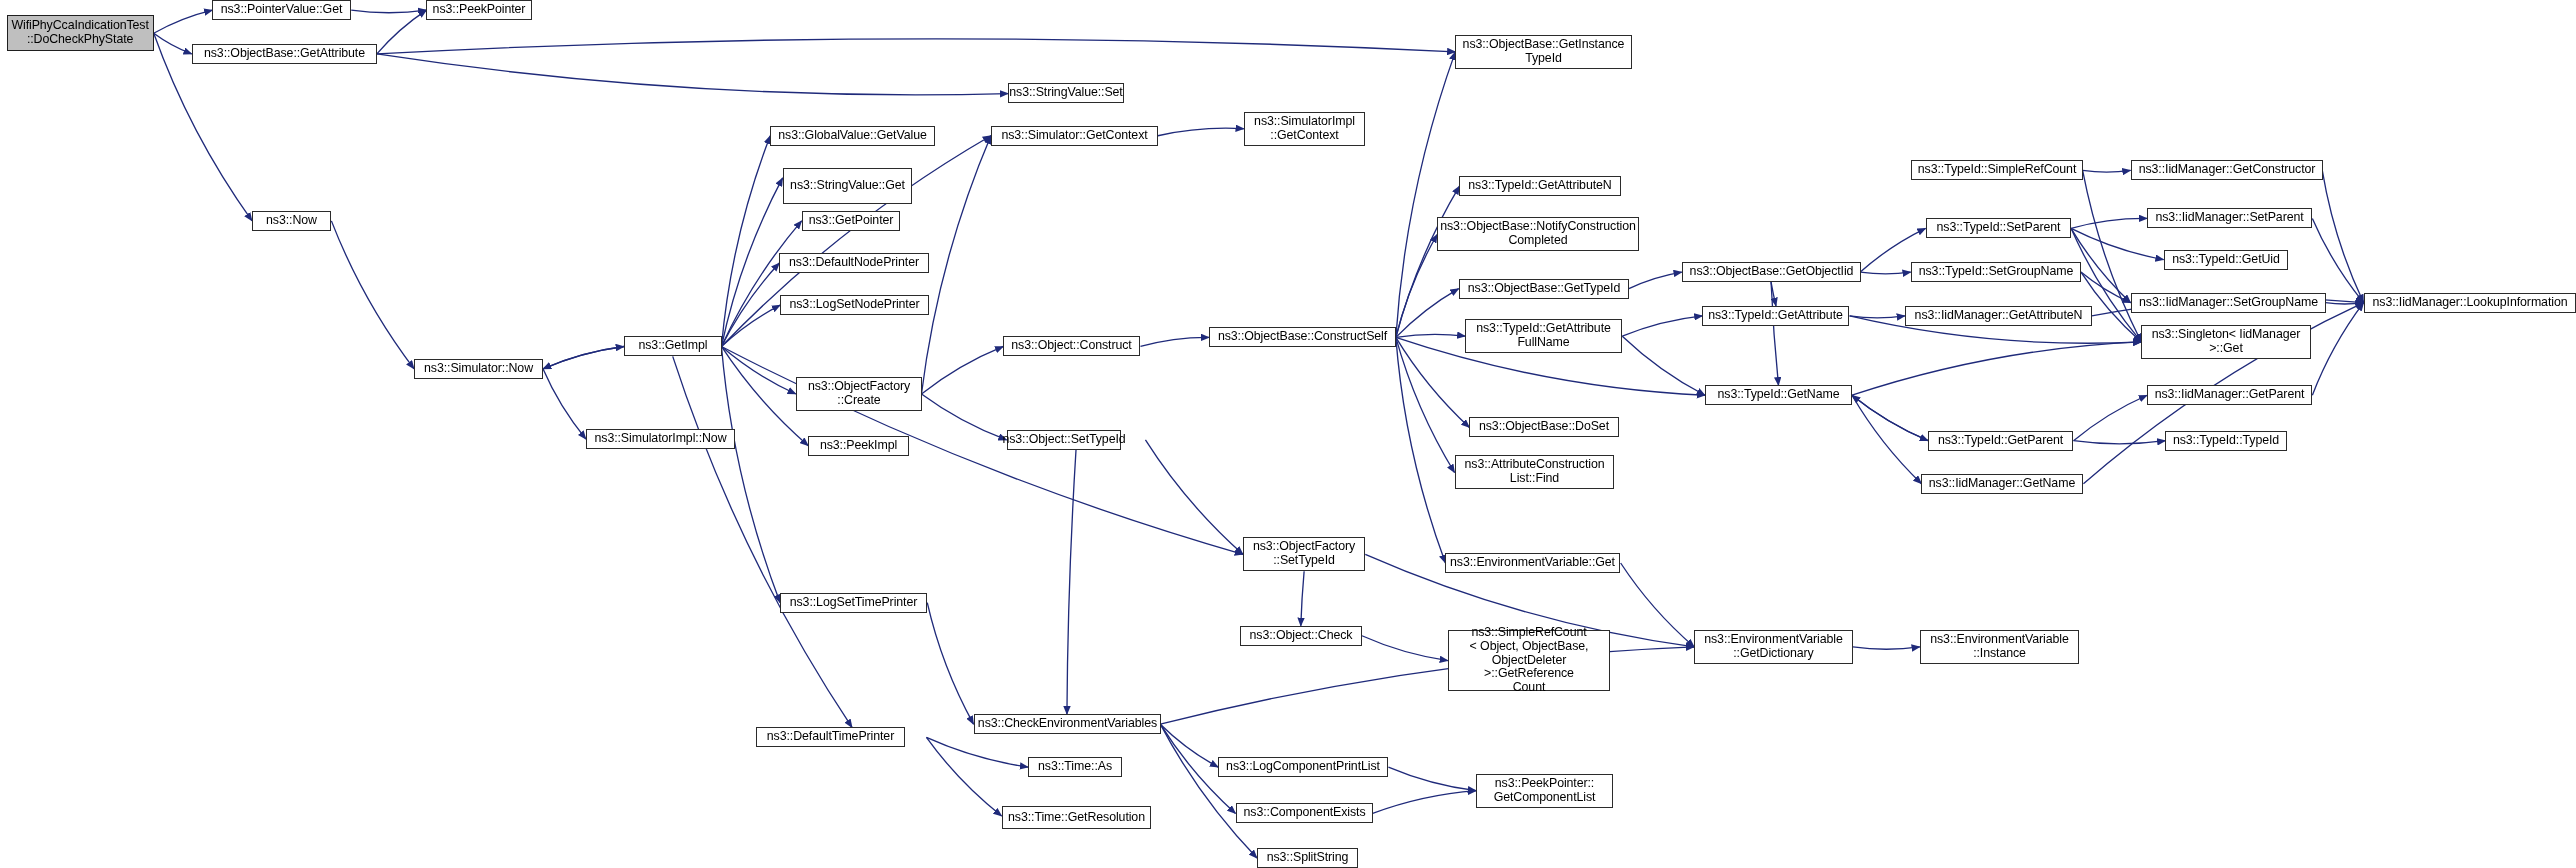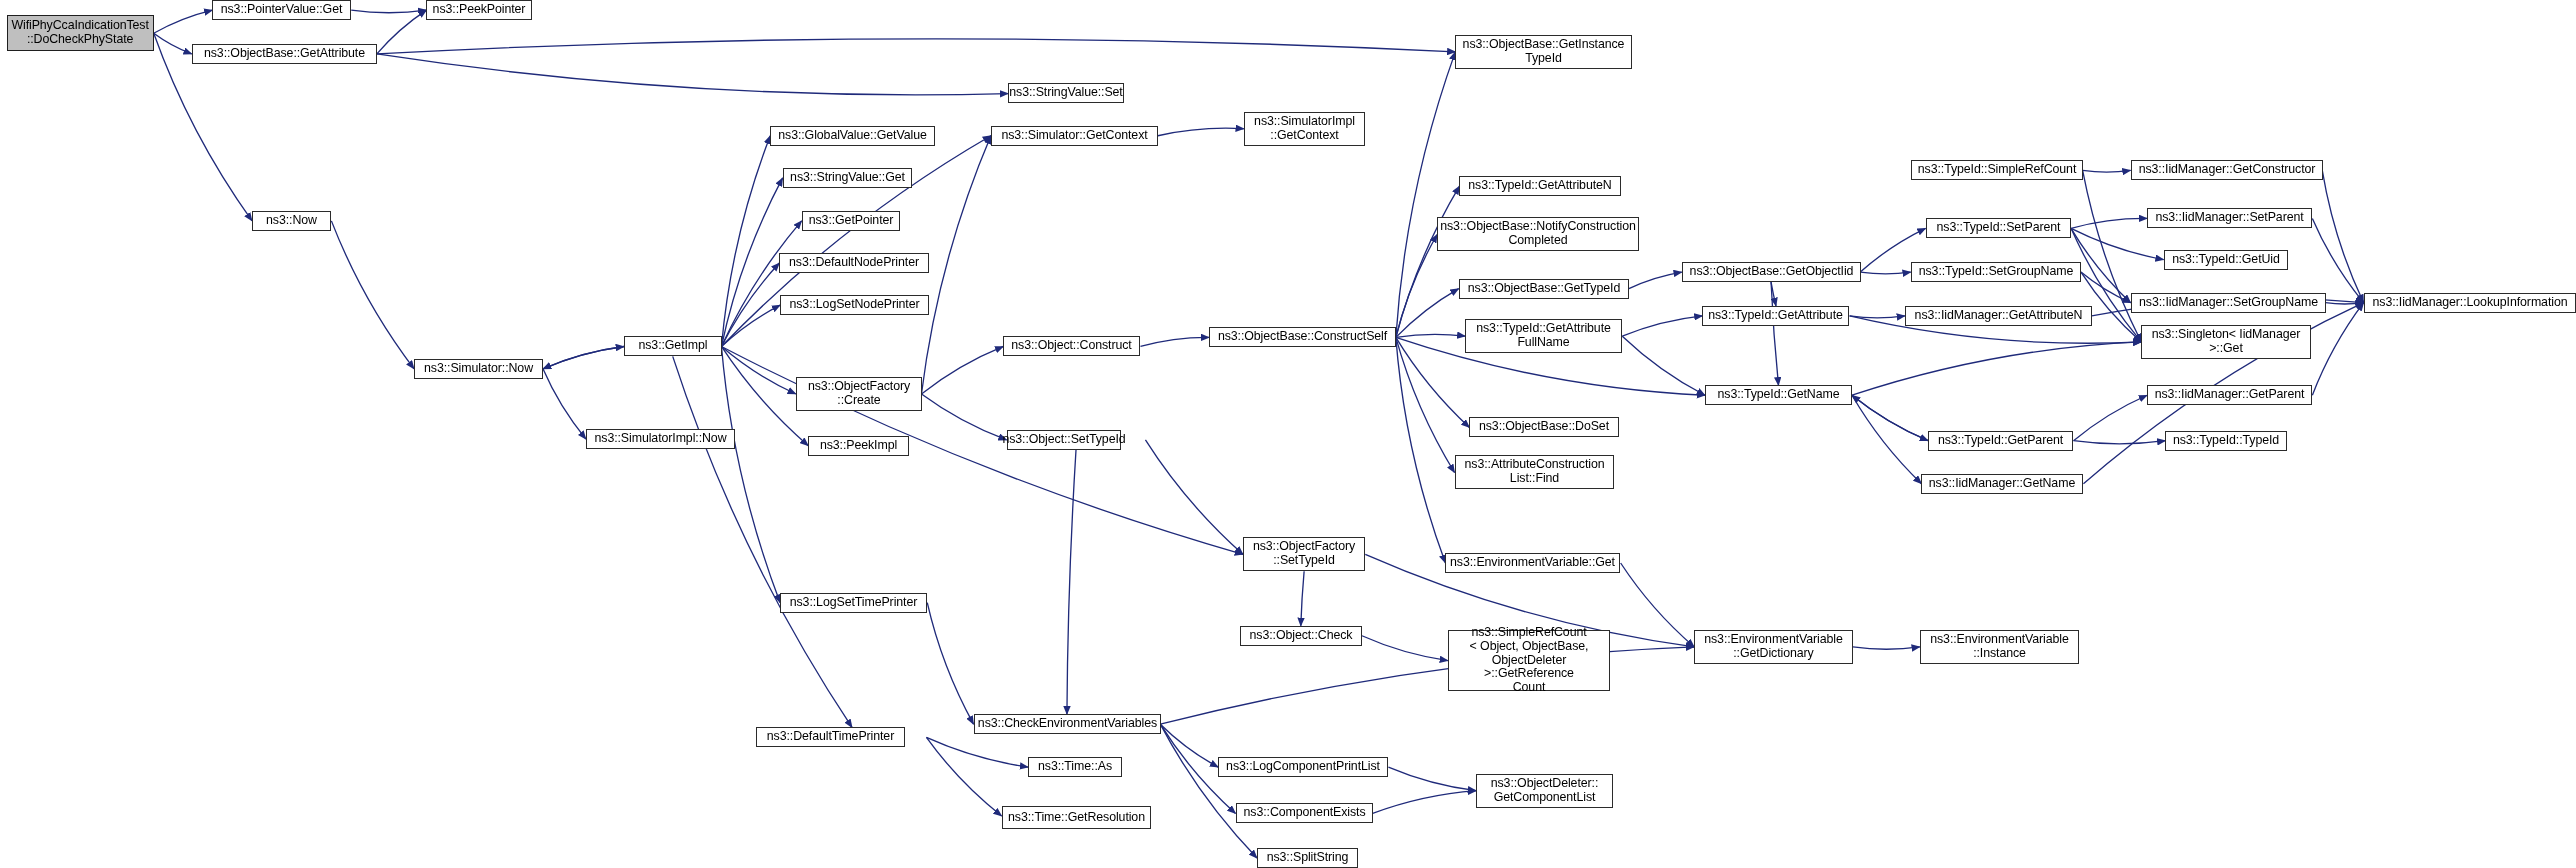--- a/index.html
+++ b/index.html
@@ -142,21 +142,21 @@
       <div class="node" style="left: 426px; top: 0px; width: 106px; height: 20px;">ns3::PeekPointer</div>
       <div class="node" style="left: 192px; top: 44px; width: 185px; height: 20px;">ns3::ObjectBase::GetAttribute</div>
       <div class="node" style="left: 1455px; top: 35px; width: 177px; height: 34px;">ns3::ObjectBase::GetInstance
 TypeId</div>
       <div class="node" style="left: 1008px; top: 83px; width: 116px; height: 20px;">ns3::StringValue::Set</div>
       <div class="node" style="left: 770px; top: 126px; width: 165px; height: 20px;">ns3::GlobalValue::GetValue</div>
       <div class="node" style="left: 991px; top: 126px; width: 167px; height: 20px;">ns3::Simulator::GetContext</div>
       <div class="node" style="left: 1244px; top: 112px; width: 121px; height: 34px;">ns3::SimulatorImpl
 ::GetContext</div>
       <div class="node" style="left: 1459px; top: 176px; width: 162px; height: 20px;">ns3::TypeId::GetAttributeN</div>
-      <div class="node" style="left: 783px; top: 168px; width: 129px; height: 20px;">ns3::StringValue::Get</div>
+      <div class="node" style="left: 783px; top: 168px; width: 129px; height: 36px;">ns3::StringValue::Get</div>
       <div class="node" style="left: 1911px; top: 160px; width: 172px; height: 20px;">ns3::TypeId::SimpleRefCount</div>
       <div class="node" style="left: 2131px; top: 160px; width: 192px; height: 20px;">ns3::IidManager::GetConstructor</div>
       <div class="node" style="left: 1437px; top: 217px; width: 202px; height: 34px;">ns3::ObjectBase::NotifyConstruction
 Completed</div>
       <div class="node" style="left: 802px; top: 211px; width: 98px; height: 20px;">ns3::GetPointer</div>
       <div class="node" style="left: 1926px; top: 218px; width: 145px; height: 20px;">ns3::TypeId::SetParent</div>
       <div class="node" style="left: 2147px; top: 208px; width: 165px; height: 20px;">ns3::IidManager::SetParent</div>
       <div class="node" style="left: 2164px; top: 250px; width: 124px; height: 20px;">ns3::TypeId::GetUid</div>
       <div class="node" style="left: 779px; top: 253px; width: 150px; height: 20px;">ns3::DefaultNodePrinter</div>
       <div class="node" style="left: 1682px; top: 262px; width: 179px; height: 20px;">ns3::ObjectBase::GetObjectIid</div>
@@ -199,20 +199,20 @@
       <div class="node" style="left: 780px; top: 593px; width: 147px; height: 20px;">ns3::LogSetTimePrinter</div>
       <div class="node" style="left: 1240px; top: 626px; width: 122px; height: 20px;">ns3::Object::Check</div>
       <div class="node" style="left: 1448px; top: 630px; width: 162px; height: 61px;">ns3::SimpleRefCount
 &lt; Object, ObjectBase,
  ObjectDeleter &gt;::GetReference
 Count</div>
       <div class="node" style="left: 974px; top: 714px; width: 187px; height: 20px;">ns3::CheckEnvironmentVariables</div>
       <div class="node" style="left: 756px; top: 727px; width: 149px; height: 20px;">ns3::DefaultTimePrinter</div>
       <div class="node" style="left: 1028px; top: 757px; width: 94px; height: 20px;">ns3::Time::As</div>
       <div class="node" style="left: 1218px; top: 757px; width: 170px; height: 20px;">ns3::LogComponentPrintList</div>
-      <div class="node" style="left: 1476px; top: 774px; width: 137px; height: 34px;">ns3::ObjectDeleter::
+      <div class="node" style="left: 1476px; top: 774px; width: 137px; height: 34px;">ns3::PeekPointer::
 GetComponentList</div>
       <div class="node" style="left: 1002px; top: 806px; width: 149px; height: 23px;">ns3::Time::GetResolution</div>
       <div class="node" style="left: 1236px; top: 803px; width: 137px; height: 20px;">ns3::ComponentExists</div>
       <div class="node" style="left: 1257px; top: 848px; width: 101px; height: 20px;">ns3::SplitString</div>
     </div>
 </div>
 
 
 </body></html>

